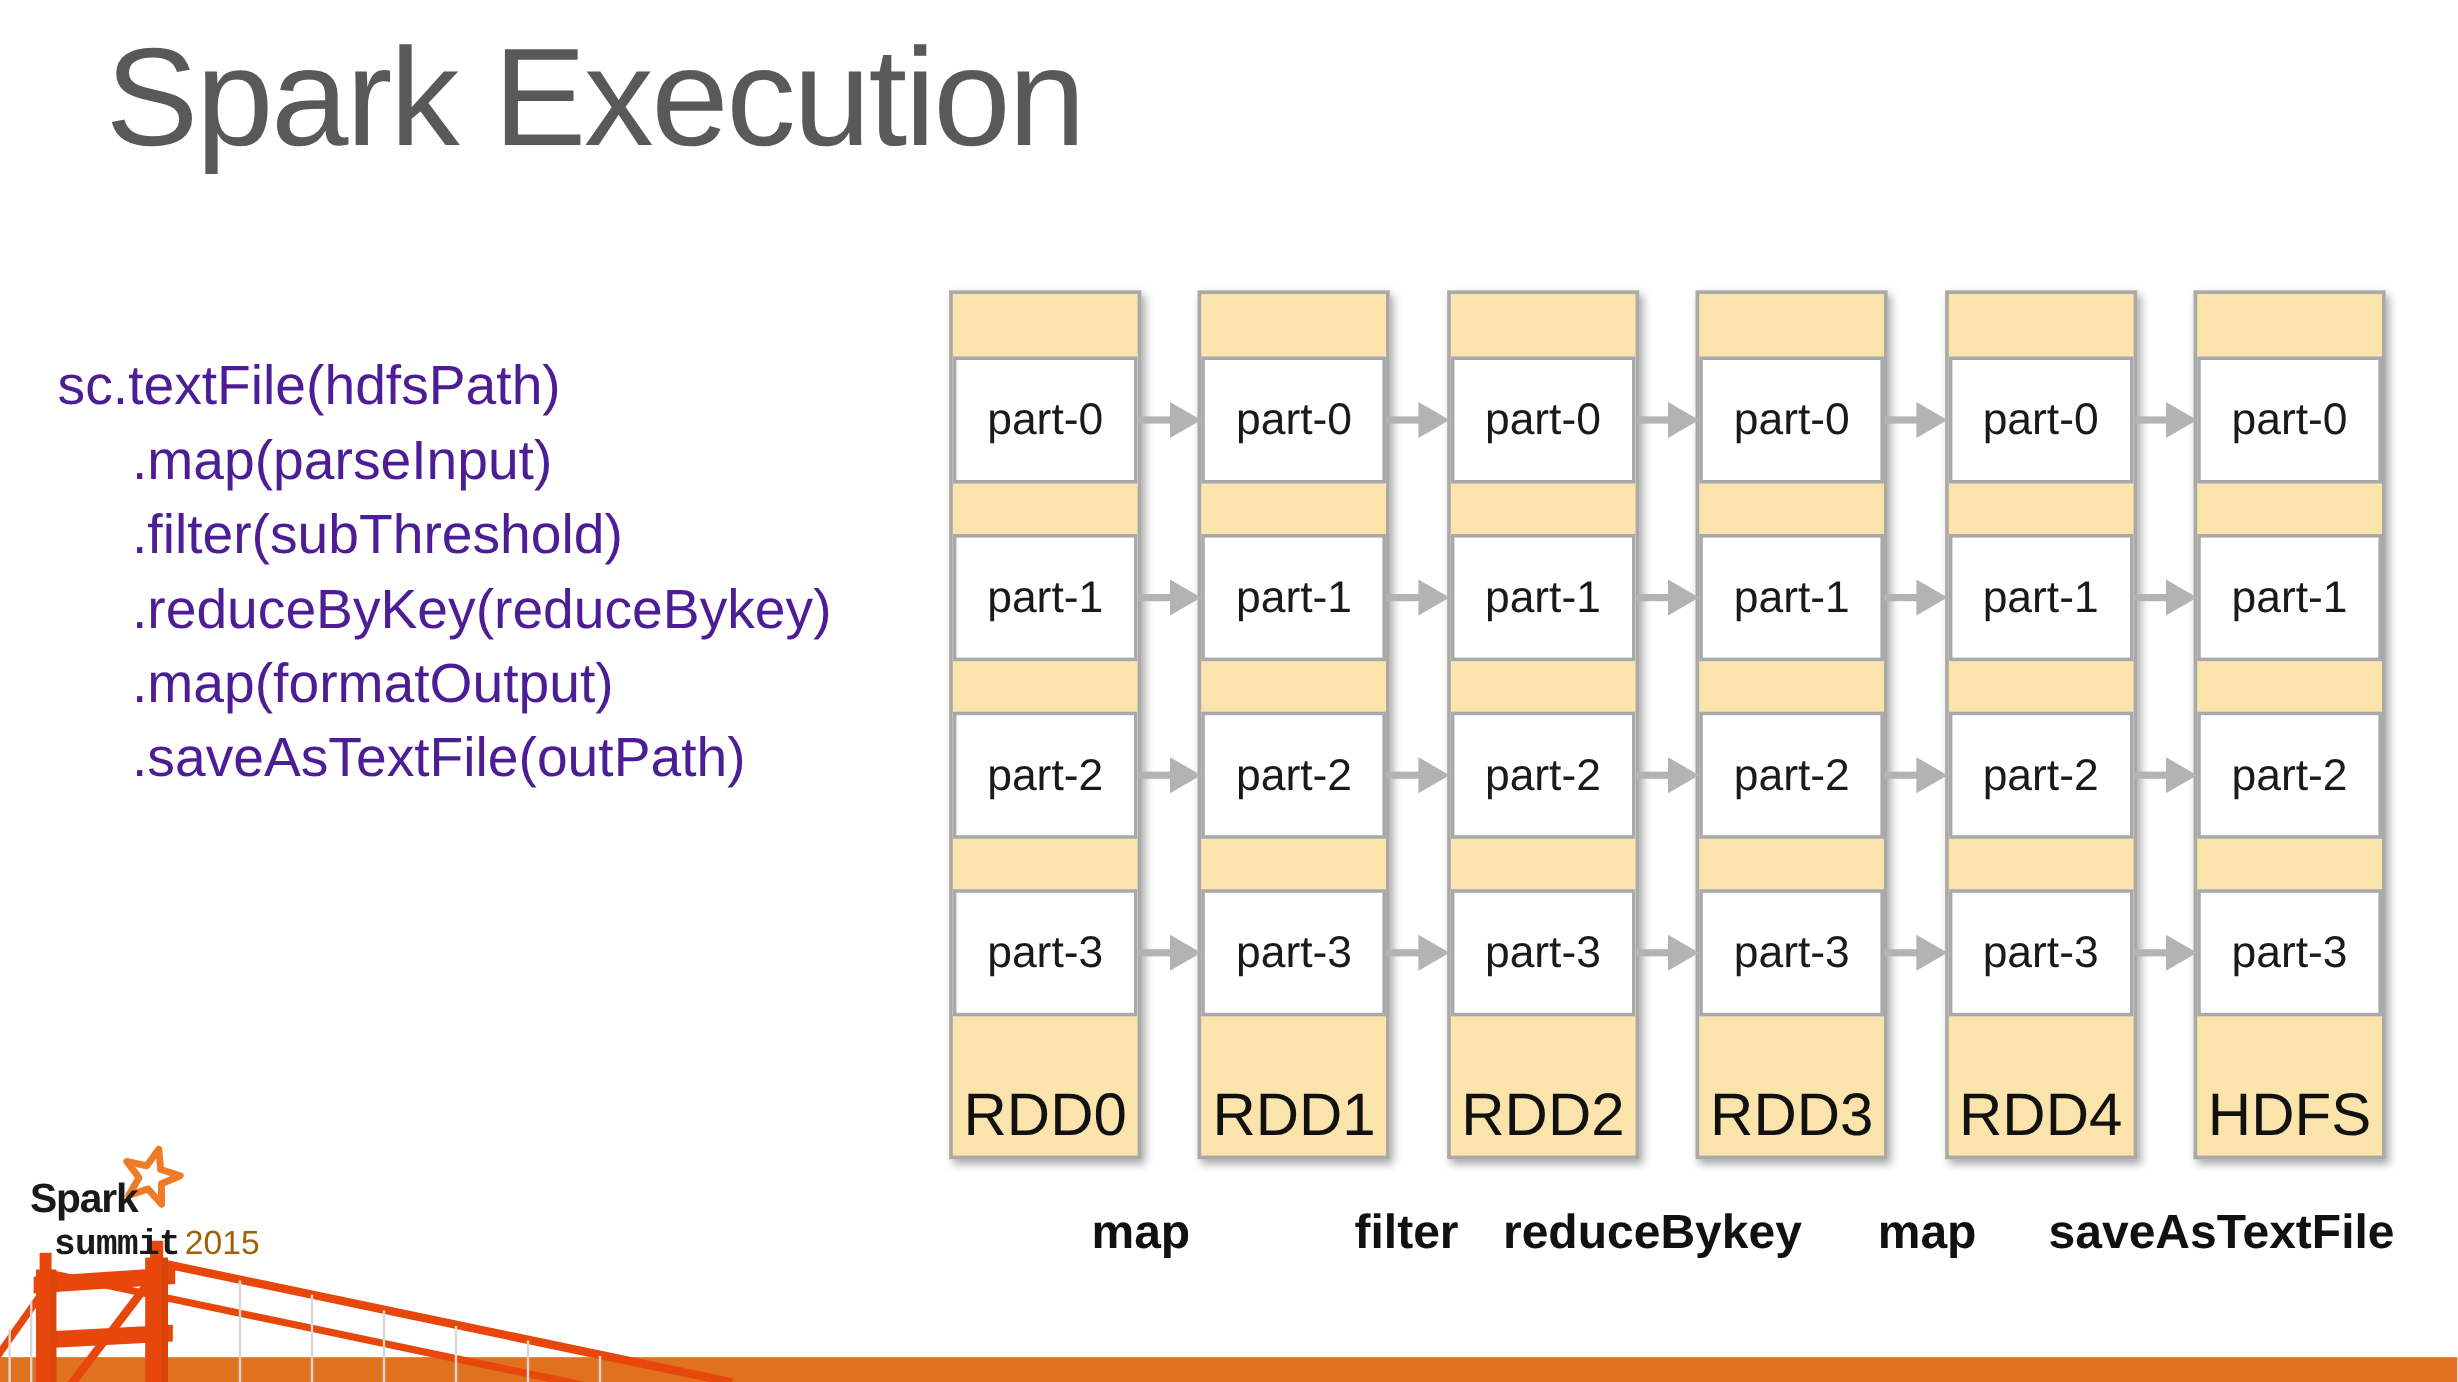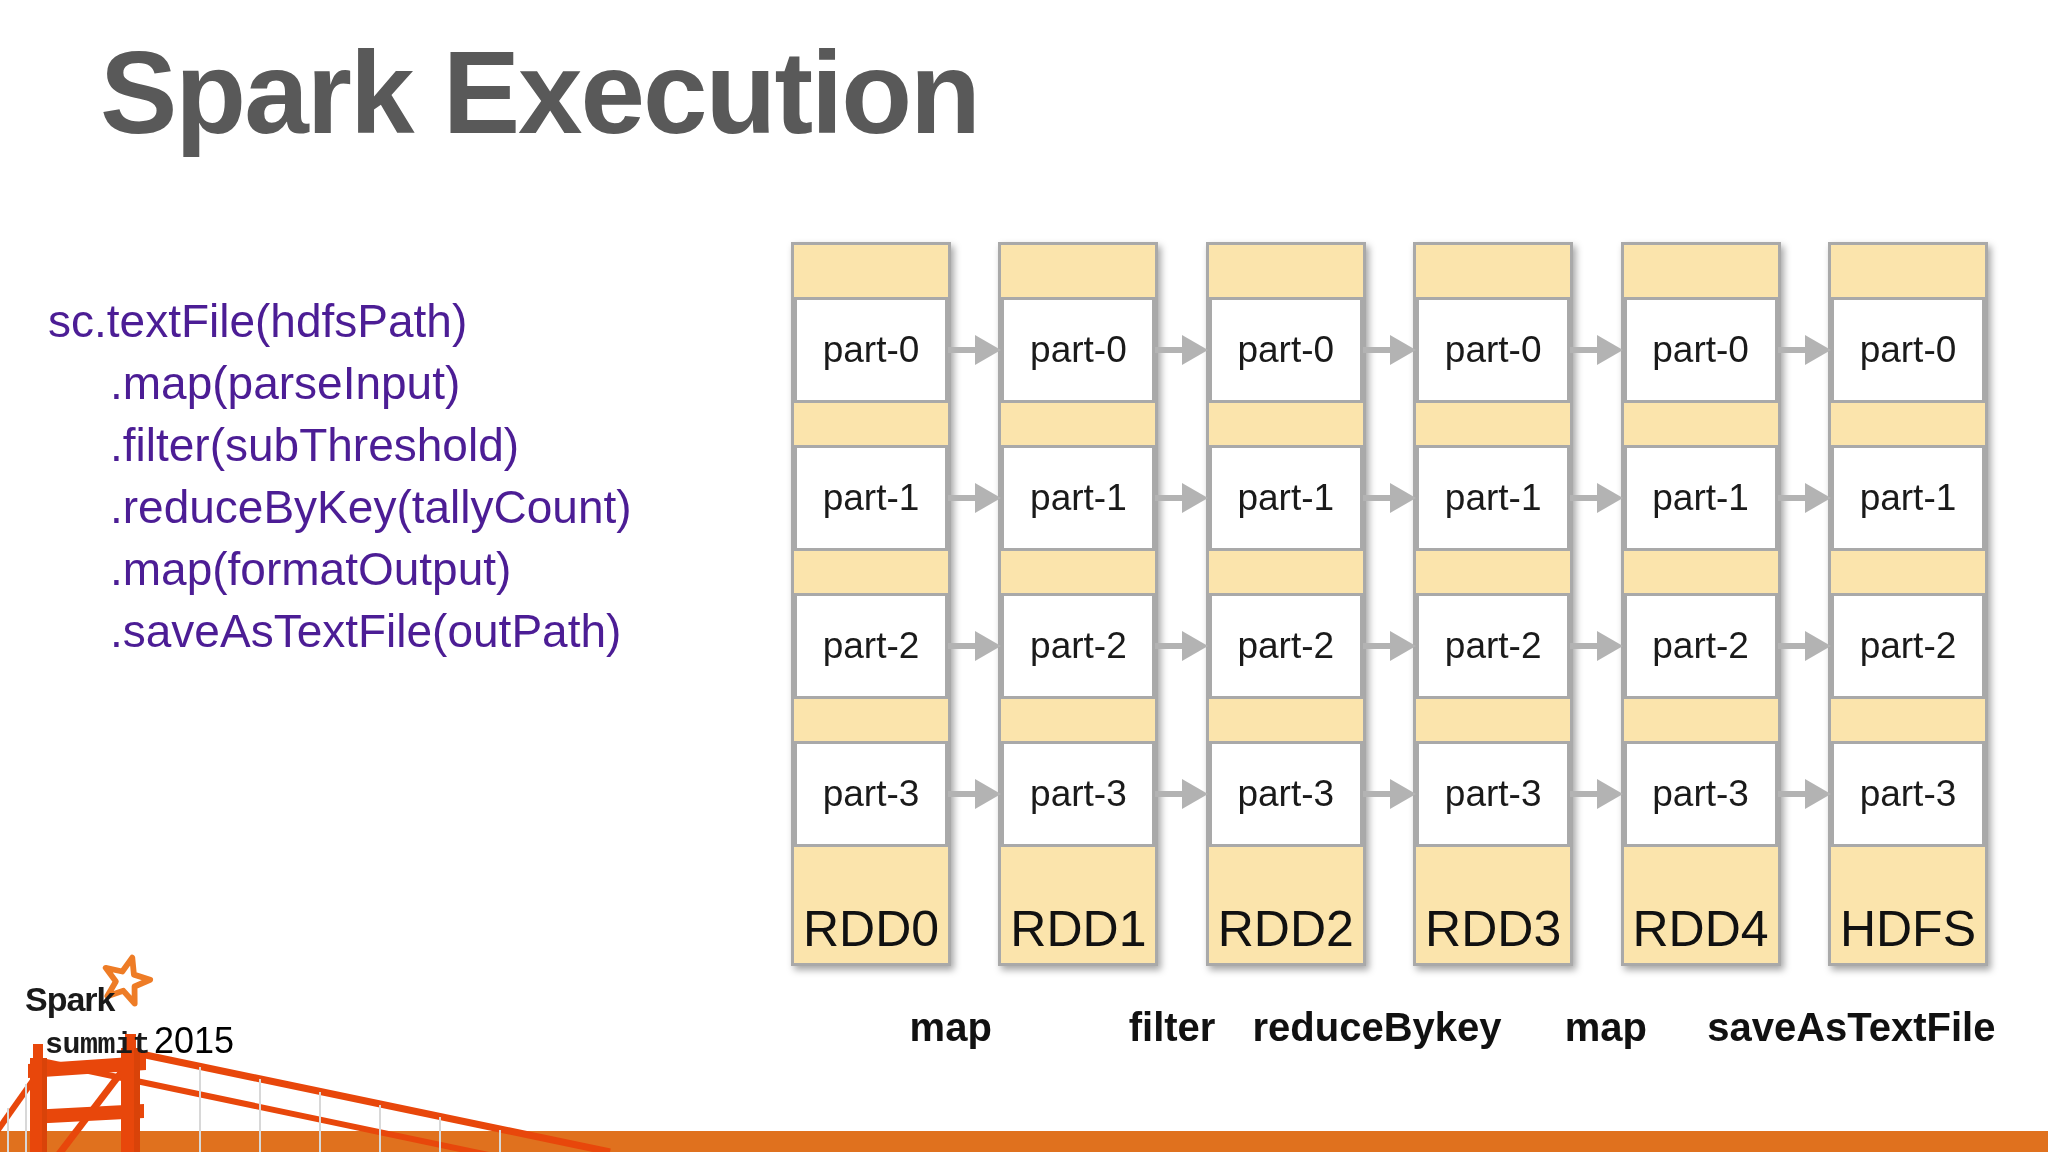--- a/index.html
+++ b/index.html
@@ -3,22 +3,22 @@
 <meta charset="utf-8">
 <style>
   html,body { margin:0; padding:0; background:#ffffff; }
   .slide {
     position:relative; width:2048px; height:1152px; overflow:hidden;
     background:#ffffff; font-family:"Liberation Sans", sans-serif;
   }
 
   
   .title {
-    position:absolute; left:88px; top:18px; margin:12px;
-    font-size:116px; font-weight:700; letter-spacing:-2px;
+    position:absolute; left:88px; top:18px; margin:0;
+    font-size:116px; font-weight:400; letter-spacing:-2px;
     color:#595959; line-height:1.1; white-space:nowrap;
   }
 
   
   .code {
     position:absolute; left:48px; top:290px;
     font-size:46px; line-height:62px; color:#4c1d95; white-space:nowrap;
   }
   .code-line.indent { padding-left:62px; }
 
@@ -71,34 +71,34 @@
   }
   .bridge { position:absolute; left:0; bottom:0; z-index:2; }
   .logo { position:absolute; left:25px; top:950px; width:280px; height:100px; z-index:3; }
   .logo .star { position:absolute; left:72px; top:2px; }
   .logo-brand {
     position:absolute; left:0; top:30px;
     font-size:34px; font-weight:700; color:#1a1a1a; letter-spacing:-1px;
   }
   .logo-row2 { position:absolute; left:20px; top:70px; white-space:nowrap; }
   .logo-sub { font-size:30px; font-weight:700; color:#1a1a1a; letter-spacing:-0.5px;font-family:Liberation Mono, monospace; }
-  .logo-year { font-size:36px; font-weight:400; color:#000000; margin-left:4px; }
+  .logo-year { font-size:28px; font-weight:400; color:#a16207; margin-left:4px; }
 </style>
 </head>
 <body>
 
 <div class="slide">
 
   <h1 class="title">Spark Execution</h1>
 
   <div class="code">
     <div class="code-line">sc.textFile(hdfsPath)</div>
     <div class="code-line indent">.map(parseInput)</div>
     <div class="code-line indent">.filter(subThreshold)</div>
-    <div class="code-line indent">.reduceByKey(tallyCount)</div>
+    <div class="code-line indent">.reduceByKey(reduceBykey)</div>
     <div class="code-line indent">.map(formatOutput)</div>
     <div class="code-line indent">.saveAsTextFile(outPath)</div>
   </div>
 
   <div class="diagram">
     <div class="cols" id="cols">
   <div class="rdd-col">
     <div class="col-spacer top"></div>
     <div class="part-box">part-0</div>
           <div class="col-spacer"></div>

